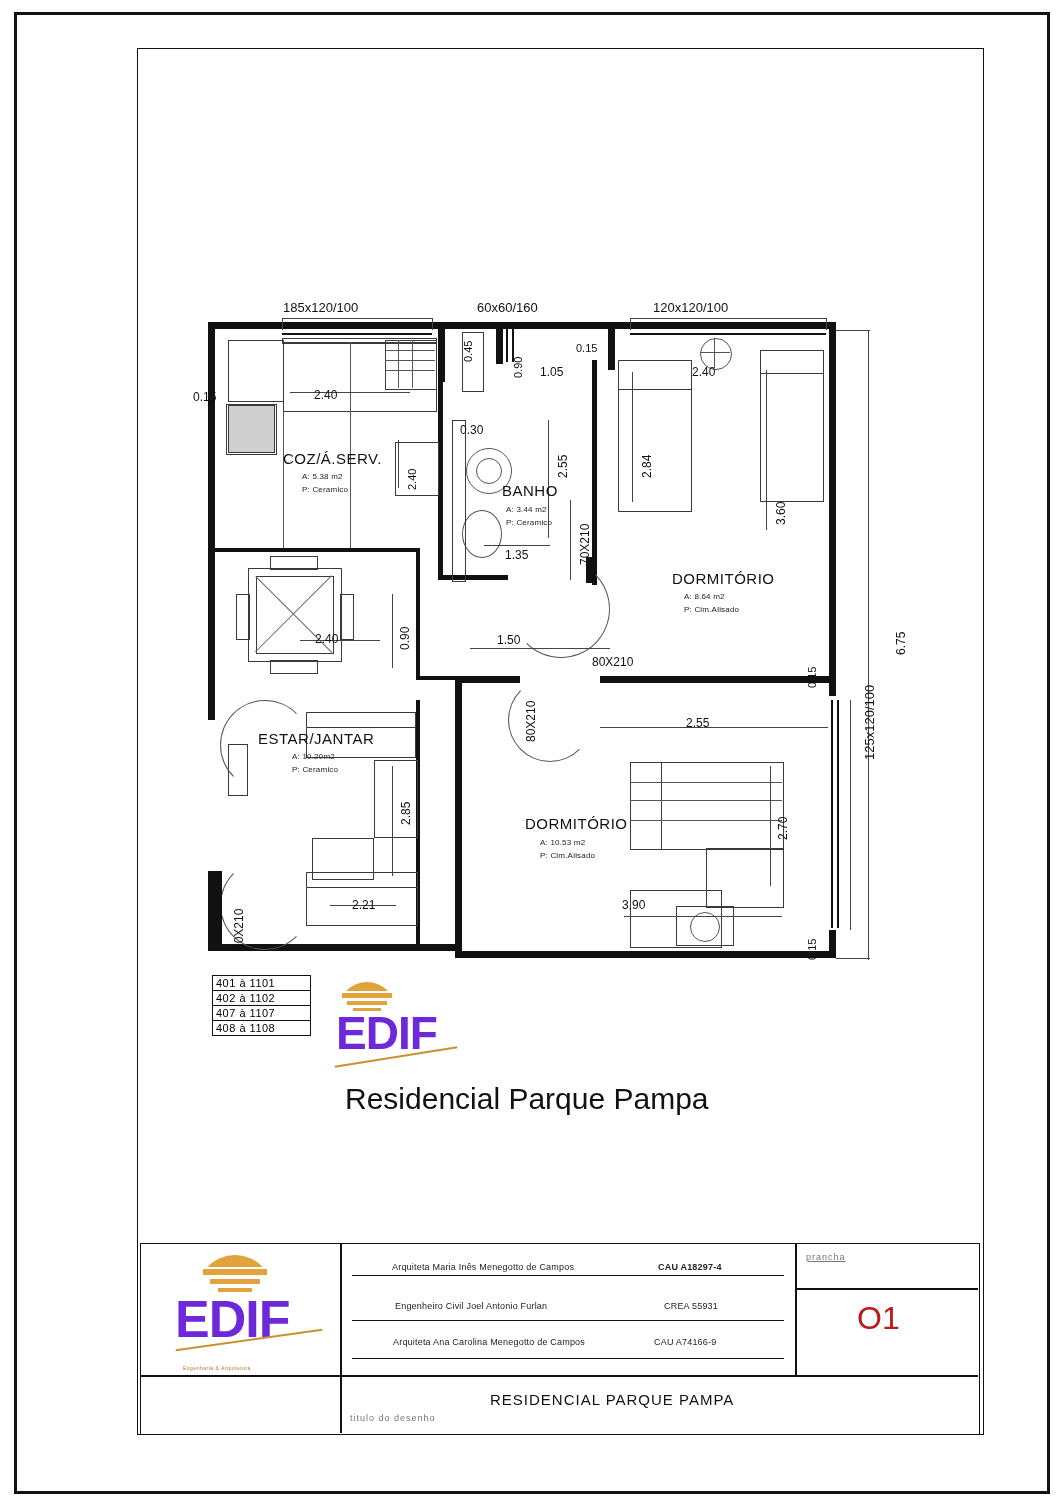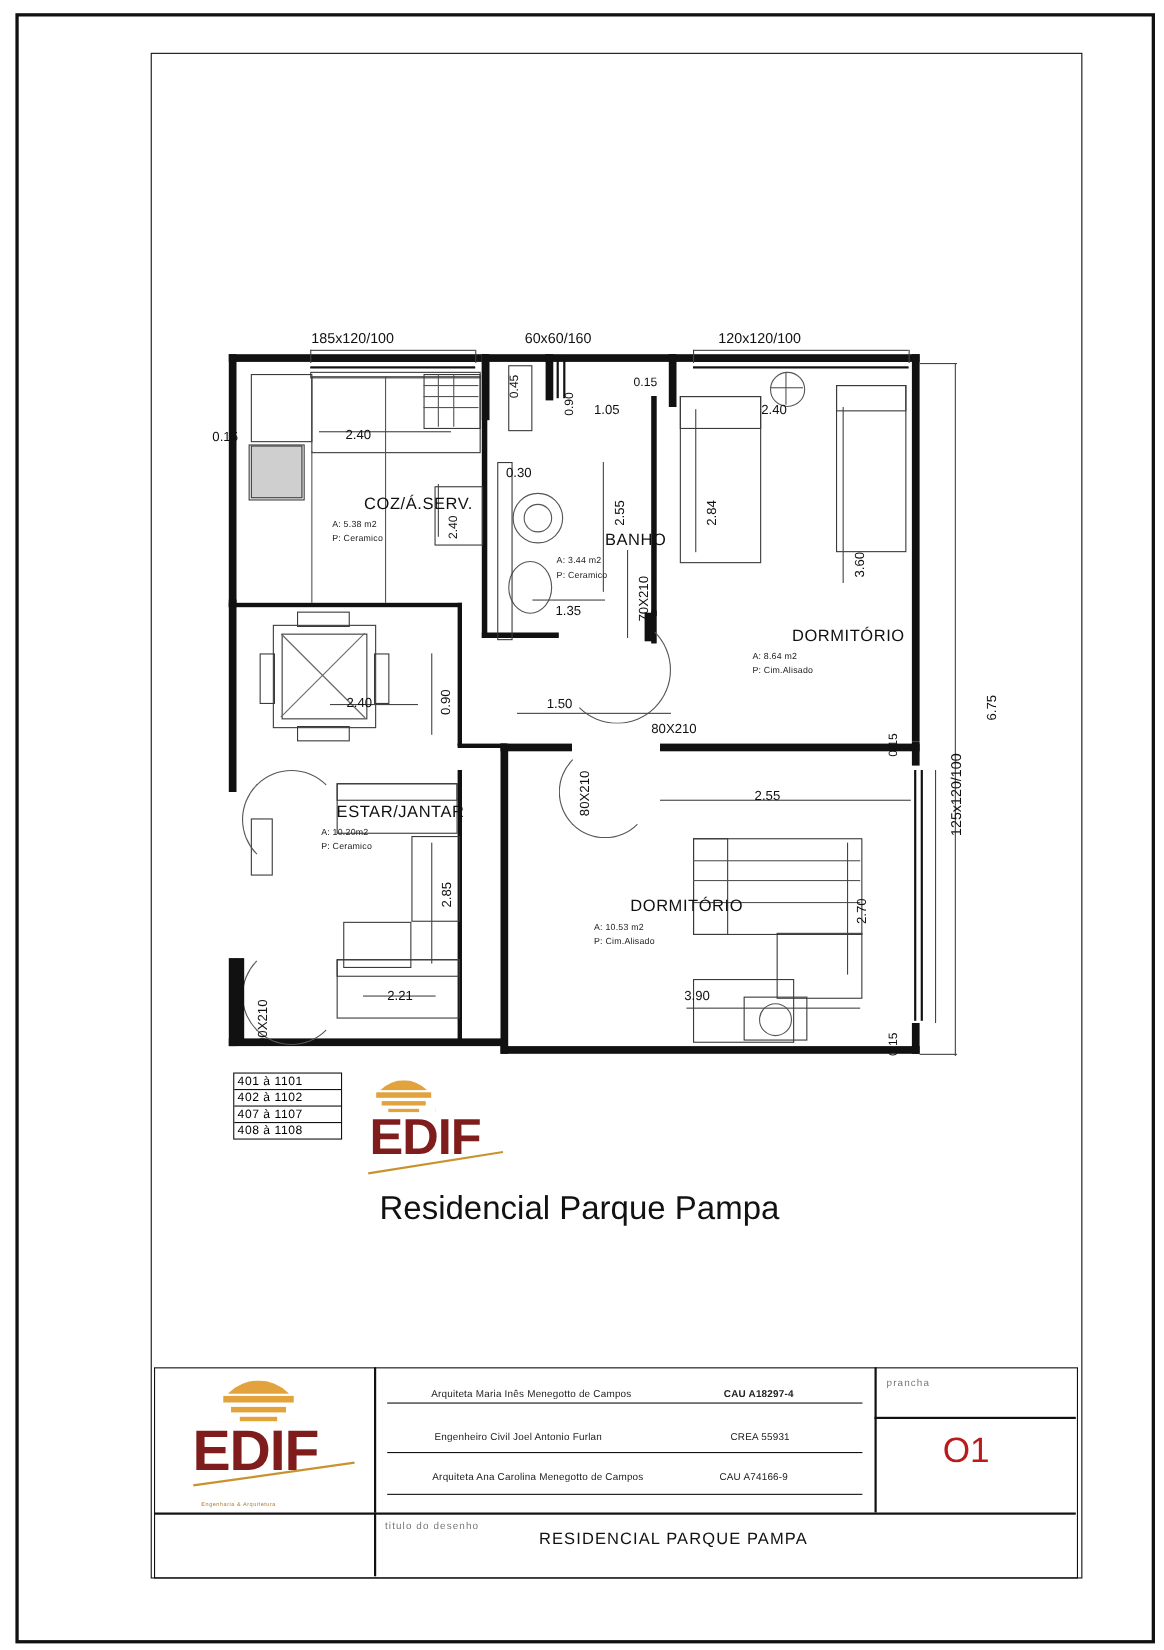--- a/index.html
+++ b/index.html
@@ -15,36 +15,36 @@
   .ln{position:absolute;background:#111;}
   .lnl{position:absolute;background:#444;}
   .vtext{transform-origin:0 0;}
 
   
   .wall{position:absolute;background:#111;}
   .thin{position:absolute;border:1px solid #3a3a3a;}
   .arc{position:absolute;border:1px solid #555;border-radius:50%;}
 
   
-  .room-name{font-size:15px;letter-spacing:.5px;padding-left:48px;}
+  .room-name{font-size:15px;letter-spacing:.5px;}
   .room-sub{font-size:8px;letter-spacing:.2px;color:#222;}
   .dim{font-size:12px;color:#111;}
   .dim-s{font-size:11px;color:#111;}
   .win-lbl{font-size:13px;color:#111;}
 
   
   .legend{position:absolute;left:212px;top:975px;width:97px;border:1px solid #111;}
   .legend div{font-size:11px;padding:1px 3px;border-bottom:1px solid #111;letter-spacing:.5px;}
   .legend div:last-child{border-bottom:none;}
 
   
   .edif-wrap{position:absolute;}
   .edif-sun{position:relative;width:58px;height:30px;overflow:hidden;}
   .edif-sun i{position:absolute;display:block;background:#e2a23c;border-radius:60px 60px 0 0;left:50%;transform:translateX(-50%);}
-  .edif-text{font-family:"Liberation Sans",sans-serif;font-weight:700;color:#7f1d1d;letter-spacing:-1px;}
+  .edif-text{font-family:"Liberation Sans",sans-serif;font-weight:700;color:#6d28d9;letter-spacing:-1px;}
   .edif-tag{font-size:5px;color:#b07a2c;letter-spacing:.5px;}
 
   
   .tb{position:absolute;border:1.5px solid #111;}
   .tb-txt{font-size:9px;color:#222;letter-spacing:.2px;}
 
   
   .pens{position:absolute;left:28px;top:1122px;color:#9b9b9b;font-size:17px;line-height:27px;letter-spacing:1px;}
 
   .big-title{font-size:30px;color:#111;letter-spacing:0px;}
@@ -287,19 +287,19 @@
     <div class="edif-tag" style="margin-top:16px;margin-left:8px;">Engenharia &amp; Arquitetura</div>
   </div>
 
   <div class="t tb-txt" style="left:392px;top:1262px;">Arquiteta Maria Inês Menegotto de Campos</div>
   <div class="t tb-txt" style="left:658px;top:1262px;font-weight:bold;">CAU A18297-4</div>
   <div class="t tb-txt" style="left:395px;top:1301px;">Engenheiro  Civil  Joel  Antonio  Furlan</div>
   <div class="t tb-txt" style="left:664px;top:1301px;">CREA  55931</div>
   <div class="t tb-txt" style="left:393px;top:1337px;">Arquiteta Ana Carolina Menegotto de Campos</div>
   <div class="t tb-txt" style="left:654px;top:1337px;">CAU A74166-9</div>
 
-  <div class="t" style="left:806px;top:1252px;font-size:9px;color:#777;letter-spacing:1px;">prancha</div>
+  <div class="t" style="left:806px;top:1252px;font-size:9px;color:#777;letter-spacing:1px;text-decoration:underline;">prancha</div>
   <div class="t" style="left:857px;top:1300px;font-size:32px;color:#b91c1c;">O1</div>
 
-  <div class="t" style="left:350px;top:1382px;font-size:9px;color:#777;letter-spacing:1px;">titulo do desenho</div>
+  <div class="t" style="left:350px;top:1413px;font-size:9px;color:#777;letter-spacing:1px;">titulo do desenho</div>
   <div class="t" style="left:490px;top:1391px;font-size:15px;color:#111;letter-spacing:1px;">RESIDENCIAL  PARQUE  PAMPA</div>
 
 </div>
 
 </body></html>

